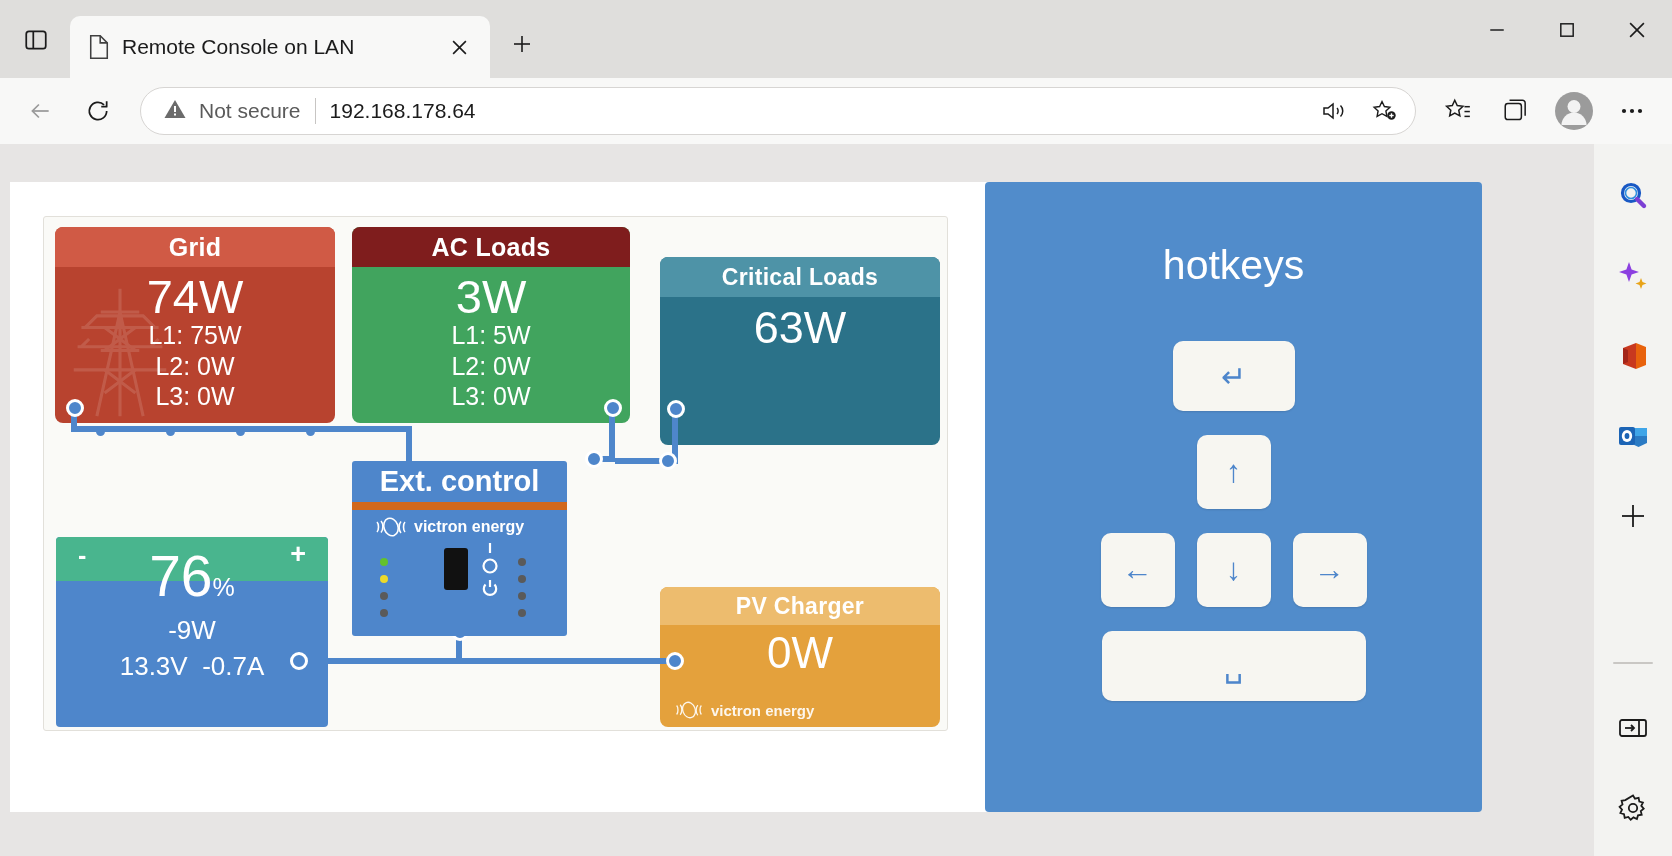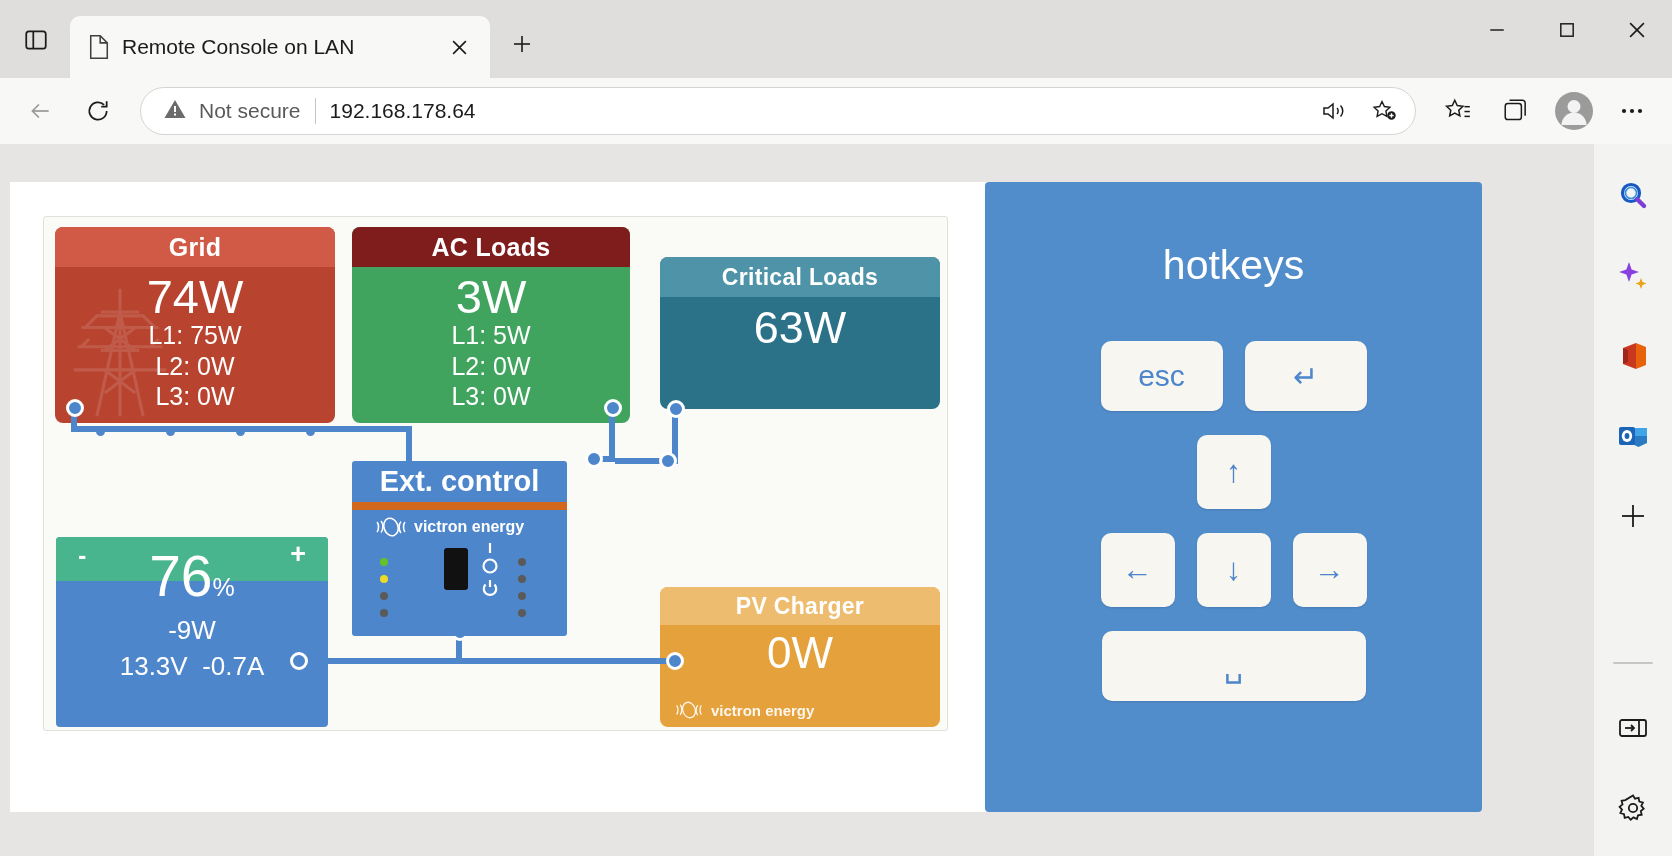--- a/index.html
+++ b/index.html
@@ -96,21 +96,21 @@
   #tile-grid .tile-sub { font-size:25px; }
   .pylon { position:absolute; left:6px; top:18px; width:118px; height:135px; opacity:.13; }
 
   
   #tile-ac { left:308px; top:10px; width:278px; height:196px; background:#41a45e; }
   #tile-ac .tile-head { height:40px; background:#7f1d1d; font-size:25px; }
   #tile-ac .tile-main { font-size:47px; margin-top:6px; }
   #tile-ac .tile-sub { font-size:25px; }
 
   
-  #tile-crit { left:616px; top:40px; width:280px; height:152px; background:#2b7289; }
+  #tile-crit { left:616px; top:40px; width:280px; height:188px; background:#2b7289; }
   #tile-crit .tile-head { height:40px; background:#4e93a7; font-size:23px; }
   #tile-crit .tile-main { font-size:45px; margin-top:8px; }
 
   
   #tile-pv { left:616px; top:370px; width:280px; height:140px; background:#e4a13c; }
   #tile-pv .tile-head { height:38px; background:#edbc6e; font-size:23px; }
   #tile-pv .tile-main { font-size:44px; margin-top:6px; }
   .pv-logo { position:absolute; left:14px; bottom:8px; display:flex; align-items:center; gap:7px; opacity:.9;}
   .pv-logo-text { font-size:15px; font-weight:bold; color:#fff; }
 
@@ -448,21 +448,20 @@
           </div>
 
         </div>
       </div>
 
       <div class="hotkeys">
         <div class="hk-title">hotkeys</div>
         <div class="hk-rows">
 
           <div class="hk-row">
-            <div class="key">esc</div>
             <div class="key">↵</div>
           </div>
 
           <div class="hk-row">
             <span class="hk-spacer"></span>
             <div class="key arrow">↑</div>
             <span class="hk-spacer"></span>
           </div>
 
           <div class="hk-row">

